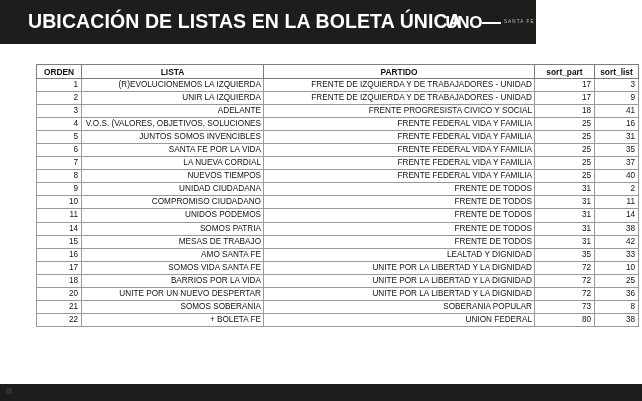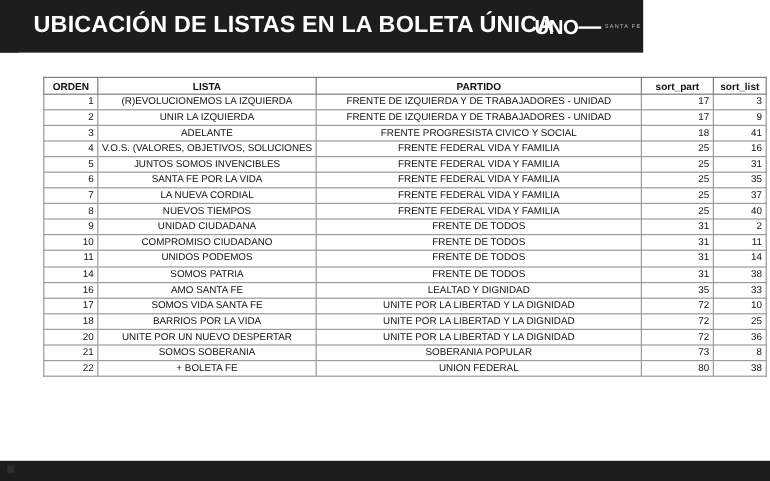--- a/index.html
+++ b/index.html
@@ -122,21 +122,21 @@
     text-align: center;
     font-size: 8.4px;
     height: 14px;
     border-color: #7d7d7d;
   }
   #data-table td.num {
     text-align: right;
     padding-right: 3px;
   }
   #data-table td.txt {
-    text-align: center;
+    text-align: right;
     padding-left: 2px;
   }
   
   #footer-bar {
     position: absolute;
     left: 0;
     top: 384px;
     width: 642px;
     height: 17px;
     background: #1d1d1b;
@@ -263,20 +263,27 @@
             <td class="num">14</td>
           </tr>
           <tr>
             <td class="num">14</td>
             <td class="txt">SOMOS PATRIA</td>
             <td class="txt">FRENTE DE TODOS</td>
             <td class="num">31</td>
             <td class="num">38</td>
           </tr>
           <tr>
+            <td class="num">15</td>
+            <td class="txt">MESAS DE TRABAJO</td>
+            <td class="txt">FRENTE DE TODOS</td>
+            <td class="num">31</td>
+            <td class="num">42</td>
+          </tr>
+          <tr>
             <td class="num">16</td>
             <td class="txt">AMO SANTA FE</td>
             <td class="txt">LEALTAD Y DIGNIDAD</td>
             <td class="num">35</td>
             <td class="num">33</td>
           </tr>
           <tr>
             <td class="num">17</td>
             <td class="txt">SOMOS VIDA SANTA FE</td>
             <td class="txt">UNITE POR LA LIBERTAD Y LA DIGNIDAD</td>

